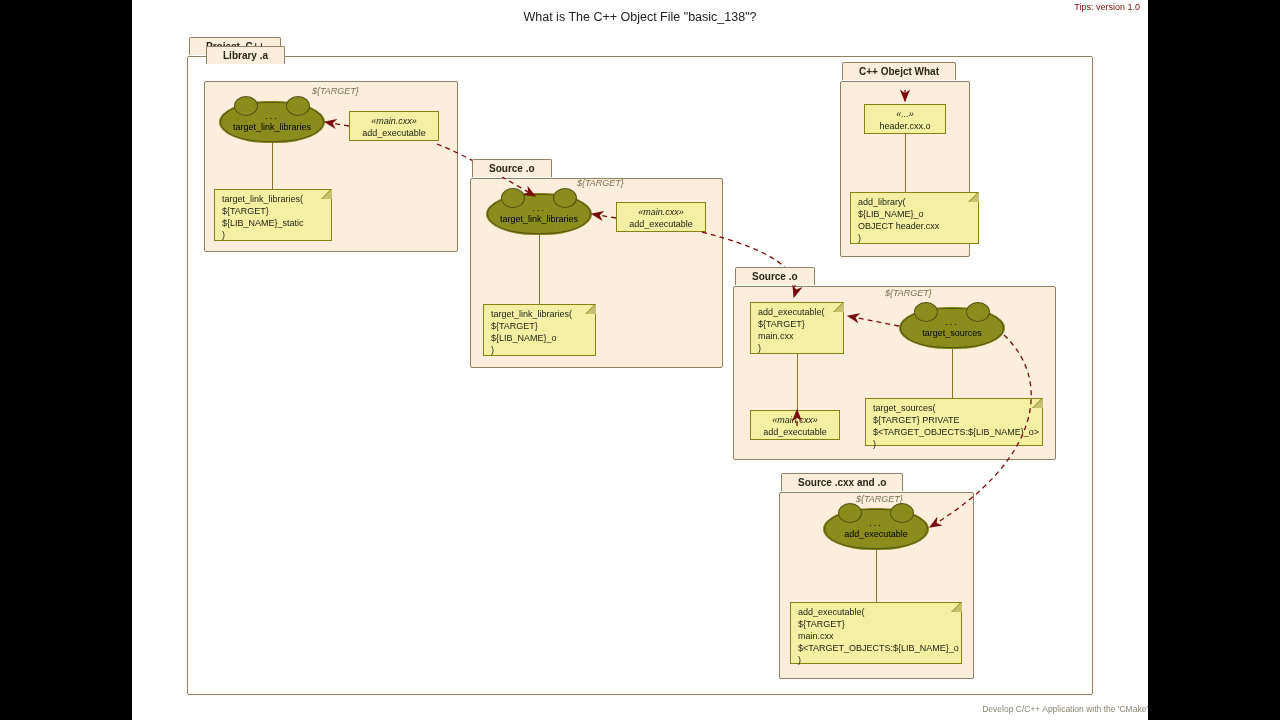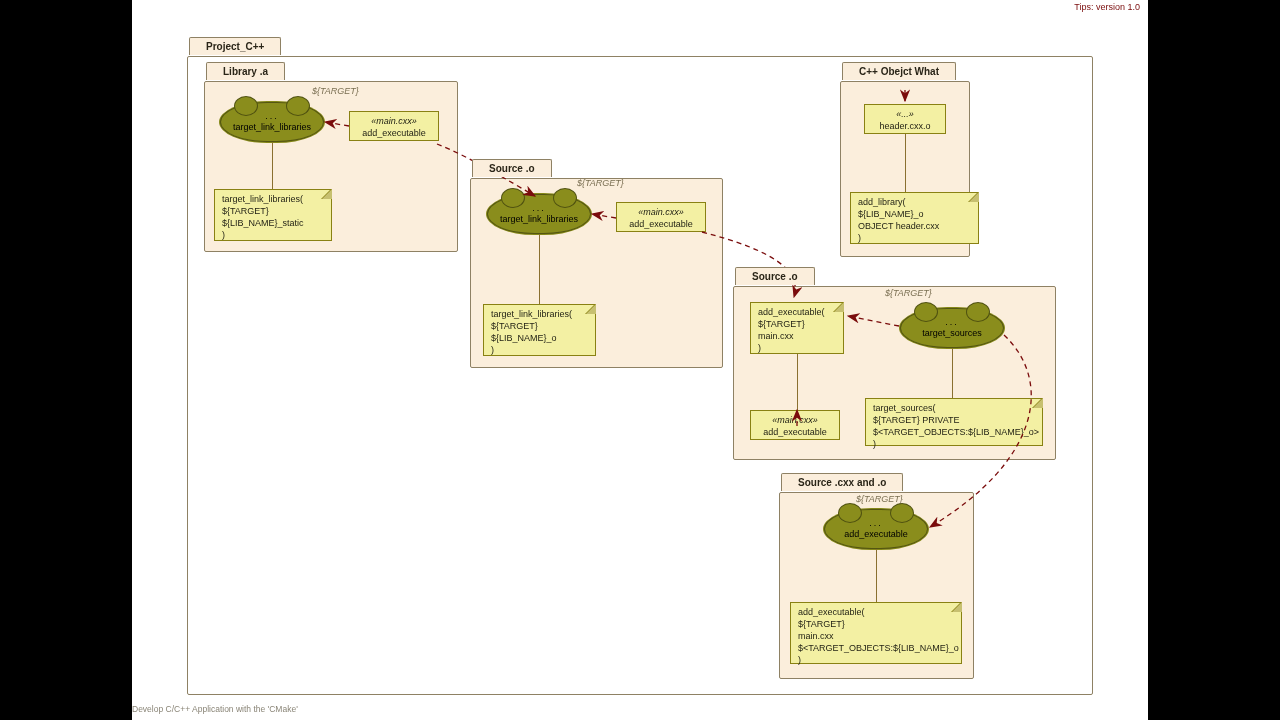--- a/index.html
+++ b/index.html
@@ -1,45 +1,46 @@
 <!DOCTYPE html>
 <html><head>
 <meta charset="utf-8">
 <style>
 html,body{margin:0;padding:0;width:1280px;height:720px;background:#000;font-family:"Segoe UI",Helvetica,Arial,sans-serif;font-size:9.5px;overflow:hidden}
 .page{position:absolute;left:132px;top:0;width:1016px;height:720px;background:#ffffff}
 .tips{position:absolute;top:2px;right:8px;color:#7a0b0b;font-size:9px}
 .title{position:absolute;top:10px;width:100%;text-align:center;font-size:12.5px;color:#222}
-.footer{position:absolute;bottom:6px;width:100%;text-align:left;font-size:8.5px;color:#8a8577}
+.footer{position:absolute;bottom:6px;width:100%;text-align:right;font-size:8.5px;color:#8a8577}
 .tab{position:absolute;border:1.5px solid #8e8164;border-bottom:none;background:#fbeedc;font-size:10px;font-weight:bold;color:#2a2518;padding:3px 16px;border-radius:2px 2px 0 0;z-index:2}
 .box{position:absolute;border:1.5px solid #8e8164;background:#fbeedc;border-radius:2px}
 .tgt{position:absolute;font-style:italic;color:#7a6f52;font-size:9px}
 .cloud{position:absolute;width:104px;height:40px;background:#8a8d1c;border:1px solid #545611;border-radius:50%/55%;box-shadow:0 0 0 1px #848718;color:#000;text-align:center;font-size:9px;line-height:11px;padding-top:8px;box-sizing:border-box}
 .cloud::before,.cloud::after{content:'';position:absolute;background:#8a8d1c;border-radius:50%;box-shadow:0 0 0 1px #4f5110;width:22px;height:18px}
 .cloud::before{top:-6px;left:14px}
 .cloud::after{top:-6px;right:14px}
 .note,.card{position:absolute;background:#f3f0a3;border:1px solid #898113;font-size:9px;line-height:12px;padding:3px 7px;box-sizing:border-box}
 .note{color:#1e1e12}
 .note .fold{position:absolute;right:-1px;top:-1px;width:0;height:0;border-left:10px solid transparent;border-bottom:10px solid #c7c070;filter:drop-shadow(-1px 0 #898113)}
 .card{text-align:center;color:#1e1e12}
 svg.arrows{position:absolute;left:0;top:0;width:1016px;height:720px;pointer-events:none}
 .stem{position:absolute;width:0;border-left:1px solid #8a7030}
 .dots{letter-spacing:2px}
 </style>
 </head>
 <body>
 
 <div class="page">
   <div class="tips">Tips: version 1.0</div>
+  <div class="title">What is The C++ Object File "basic_138"?</div>
   <div class="footer">Develop C/C++ Application with the 'CMake'</div>
 
   <div class="tab" style="left:57px;top:37px">Project_C++</div>
   <div class="box" style="left:55px;top:56px;width:904px;height:637px;background:transparent"></div>
 
-  <div class="tab" style="left:74px;top:62px">Library .a</div>
+  <div class="tab" style="left:74px;top:46px">Library .a</div>
   <div class="box" style="left:72px;top:81px;width:252px;height:169px"></div>
   <div class="tgt" style="left:180px;top:86px">${TARGET}</div>
   <div class="cloud" style="left:88px;top:102px">
     <span class="dots">...</span><br><span>target_link_libraries</span>
   </div>
   <div class="stem" style="left:140px;top:142px;height:47px"></div>
   <div class="note" style="left:82px;top:189px;width:118px;height:52px;white-space:pre-line"><span class="fold"></span><span>target_link_libraries(
   ${TARGET}
   ${LIB_NAME}_static
 )</span></div>

